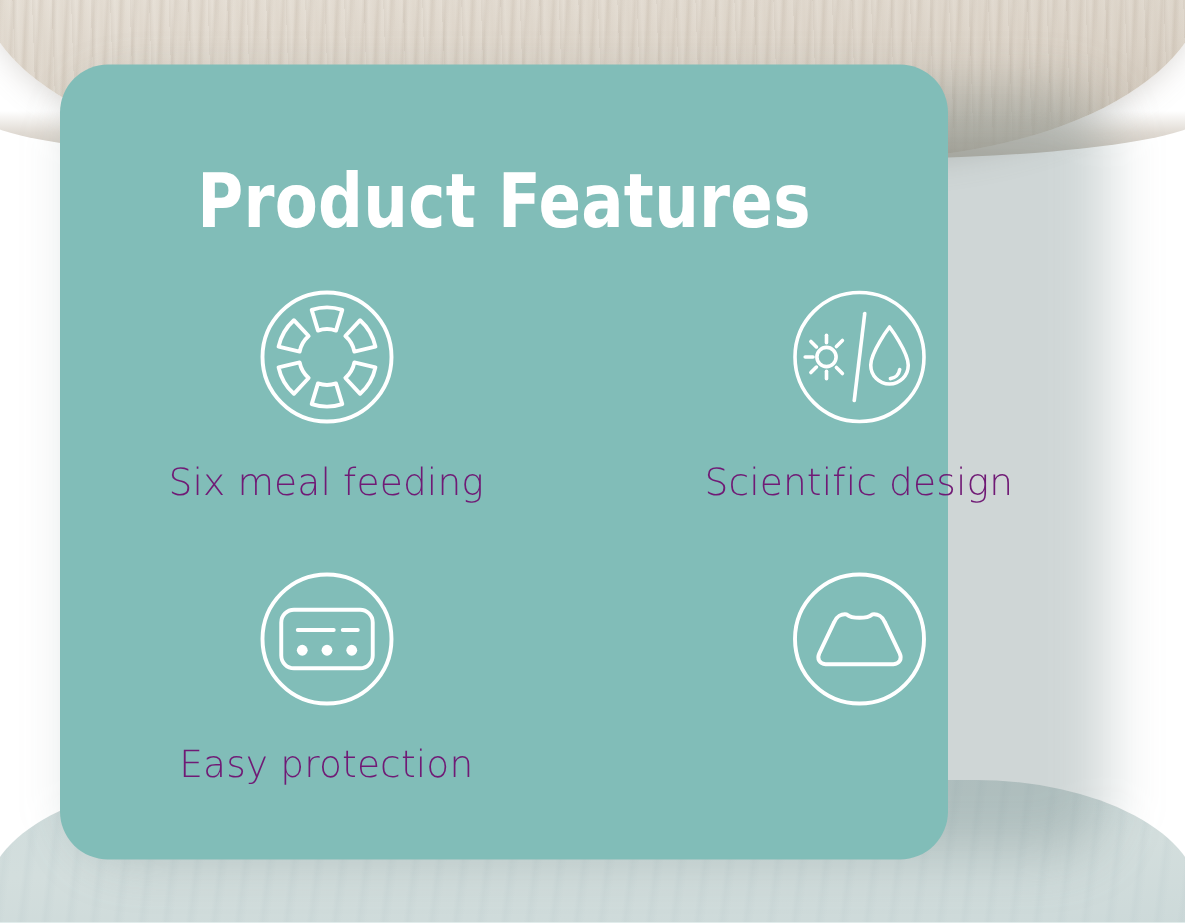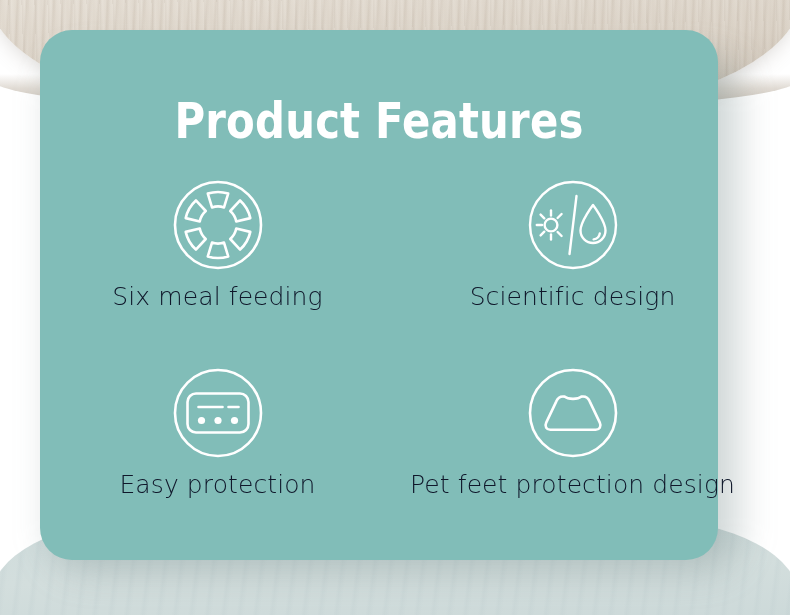--- a/index.html
+++ b/index.html
@@ -81,22 +81,22 @@
     height: 510px;
     border-radius: 34px;
     background: rgba(96,118,118,0.30);
     filter: blur(18px);
   }
 
   
   .feature-card {
     position: absolute;
     left: 40px;
-    top: 30px;
-    width: 678px;
+    top: 43px;
+    width: 592px;
     height: 530px;
     border-radius: 32px;
     background: #81bdb8;
   }
 
   .card-title {
     position: absolute;
     left: 0;
     right: 0;
     top: 66px;
@@ -136,22 +136,22 @@
     justify-content: center;
   }
 
   .icon-wrap svg {
     display: block;
     width: 100px;
     height: 100px;
   }
 
   .feature-label {
-    margin-top: 8px;
-    color: #0f172a;
+    margin-top: 20px;
+    color: #701a75;
     font-family: "DejaVu Sans", "Liberation Sans", sans-serif;
     font-weight: 300;
     font-size: 25px;
     line-height: 1.1;
     letter-spacing: 0.1px;
     white-space: nowrap;
   }
 </style>
 </head>
 <body>
@@ -245,18 +245,17 @@
                      C 45.0 36.6 55.0 36.6 58.5 33.6
                      C 62.2 33.0 65.4 35.2 66.8 38.6
                      L 76.8 59.6
                      C 78.6 63.4 76.6 66.6 72.6 66.8
                      L 27.4 66.8
                      C 23.4 66.6 21.4 63.4 23.2 59.6
                      L 33.2 38.6
                      C 34.6 35.2 37.8 33.0 41.5 33.6 Z"></path>
           </svg>
         </span>
-        <div class="feature-label">Pet feet protection design</div>
       </div>
 
     </div>
   </div>
 </div>
 
 </body></html>

